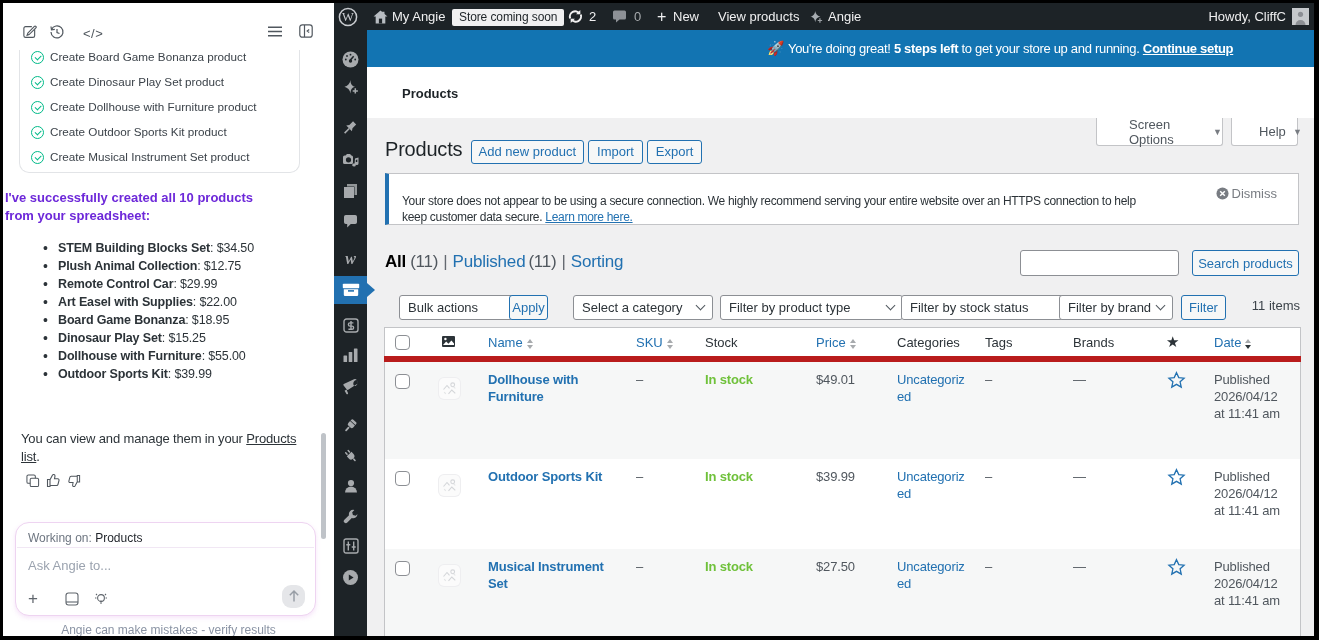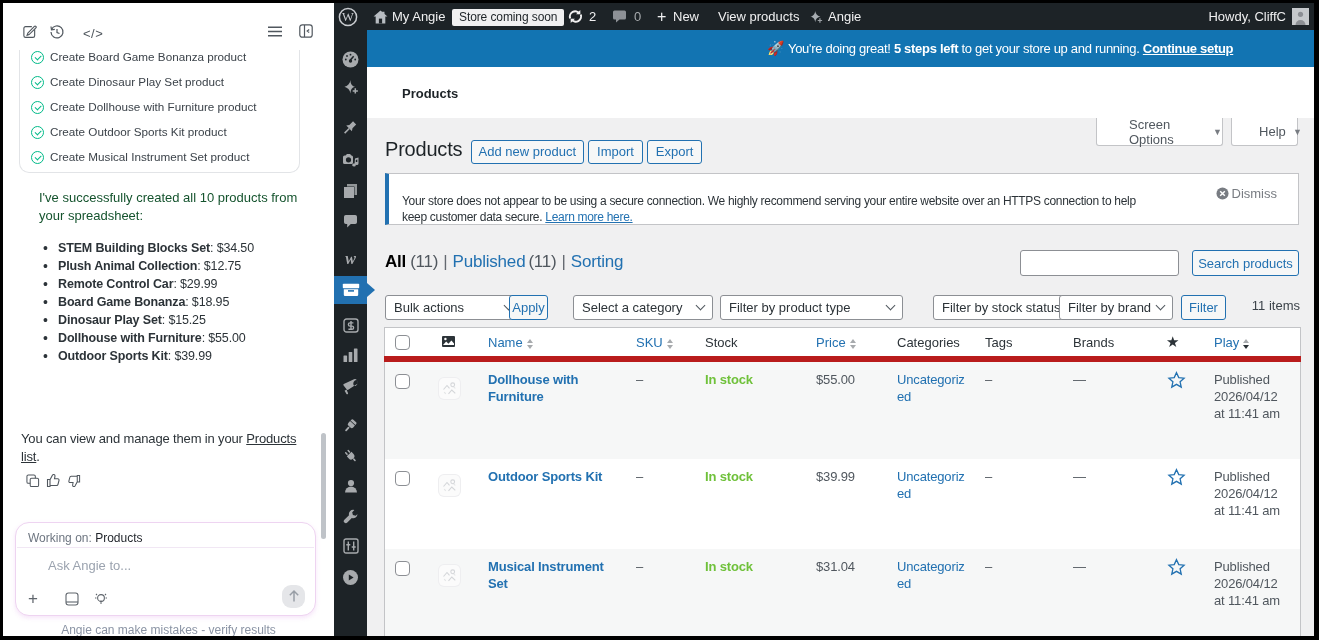--- a/index.html
+++ b/index.html
@@ -7,33 +7,33 @@
 body { font-family:"Liberation Sans", sans-serif; }
 #frame { position:absolute; left:3px; top:3px; width:1311px; height:633px; background:#f0f0f1; overflow:hidden; }
 
 
 #sidebar { position:absolute; left:0; top:0; width:331px; height:633px; background:#fff; }
 .sbicon { position:absolute; color:#50575e; }
 #checklist { position:absolute; left:16px; top:47px; width:281px; height:123px; border:1px solid #e2e4e7; border-top:none; border-radius:0 0 10px 10px; background:#fff; }
 .chk-item { position:absolute; left:11px; height:14px; font-size:11.7px; color:#3c434a; white-space:nowrap; }
 .chk-circ { display:inline-block; width:13px; height:13px; border:1.3px solid #00ba88; border-radius:50%; position:relative; vertical-align:-3px; margin-right:6px; }
 .chk-circ:after { content:""; position:absolute; left:2.6px; top:2.9px; width:5px; height:2.6px; border-left:1.3px solid #00ba88; border-bottom:1.3px solid #00ba88; transform:rotate(-45deg); }
-#para1 { position:absolute; left:36px; top:186px; width:280px; font-size:13px; line-height:17.5px; color:#14532d; }
+#para1 { position:absolute; left:2px; top:186px; width:280px; font-size:13px; line-height:17.5px; color:#6d28d9;font-weight:bold; }
 #bullets { position:absolute; left:18px; top:235.5px; font-size:12.5px; line-height:18px; color:#2c3338; letter-spacing:-0.15px; }
 #bullets .b { position:relative; padding-left:37px; }
 #bullets .b:before { content:"•"; position:absolute; left:22px; font-size:14px; }
 #para2 { position:absolute; left:18px; top:427px; width:290px; font-size:13px; line-height:17.5px; color:#2c3338; letter-spacing:-0.15px; }
 #para2 a { color:#2c3338; text-decoration:underline; }
 #actions { position:absolute; left:23px; top:470px; font-size:0; }
 #sb-scroll { position:absolute; left:318px; top:430px; width:5px; height:106px; background:#bfc3c8; border-radius:3px; }
 #askbox { position:absolute; left:12px; top:519px; width:301px; height:94px; border:1.5px solid #eed4f1; border-radius:14px; background:#fff; box-shadow:0 2px 4px rgba(225,170,235,0.30); }
 #working { position:absolute; left:12px; top:8px; font-size:12px; color:#6e7681; }
 #working b { color:#1f2329; font-weight:400; }
 #askdiv { position:absolute; left:1px; right:1px; top:24px; height:1px; background:#f1e7f4; }
-#askph { position:absolute; left:12px; top:35px; font-size:13px; color:#9ba3af;margin-left:20px; }
+#askph { position:absolute; left:12px; top:35px; font-size:13px; color:#9ba3af; }
 #sendbtn { position:absolute; right:10px; bottom:7px; width:23px; height:23px; background:#e5e6e9; border-radius:9px; }
 #sb-footer { position:absolute; left:0; top:620px; width:331px; text-align:center; font-size:12px; color:#8a93a4; }
 
 
 #adminmenu { position:absolute; left:331px; top:0; width:33px; height:633px; background:#1d2327; }
 .mi { position:absolute; left:0; width:33px; height:28px; display:flex; align-items:center; justify-content:center; color:#a7aaad; }
 #mi-sel { position:absolute; left:0; top:273px; width:33px; height:28px; background:#2271b1; display:flex; align-items:center; justify-content:center; color:#fff; }
 #mi-arrow { position:absolute; left:364px; top:280px; width:0; height:0; border-top:7px solid transparent; border-bottom:7px solid transparent; border-left:8px solid #2271b1; }
 
 
@@ -111,20 +111,21 @@
       <div class="chk-item" style="top:75px"><span class="chk-circ"></span>Create Outdoor Sports Kit product</div>
       <div class="chk-item" style="top:100px"><span class="chk-circ"></span>Create Musical Instrument Set product</div>
     </div>
 
     <div id="para1">I've successfully created all 10 products from your spreadsheet:</div>
 
     <div id="bullets">
       <div class="b"><b>STEM Building Blocks Set</b>: $34.50</div>
       <div class="b"><b>Plush Animal Collection</b>: $12.75</div>
       <div class="b"><b>Remote Control Car</b>: $29.99</div>
+      <div class="b"><b>Art Easel with Supplies</b>: $22.00</div>
       <div class="b"><b>Board Game Bonanza</b>: $18.95</div>
       <div class="b"><b>Dinosaur Play Set</b>: $15.25</div>
       <div class="b"><b>Dollhouse with Furniture</b>: $55.00</div>
       <div class="b"><b>Outdoor Sports Kit</b>: $39.99</div>
     </div>
 
     <div id="para2">You can view and manage them in your <a href="#">Products list</a>.</div>
 
     <div id="actions">
       <svg width="14" height="14" viewBox="0 0 15 15" fill="none" stroke="#50575e" stroke-width="1.1">
@@ -352,25 +353,25 @@
       <div id="dismiss"><svg width="13" height="13" viewBox="0 0 14 14" style="vertical-align:-2px;margin-right:3px">
             <circle cx="7" cy="7" r="6.5" fill="#787c82"></circle>
             <path d="M4.5 4.5 l5 5 M9.5 4.5 l-5 5" stroke="#fff" stroke-width="1.6"></path>
           </svg>Dismiss</div>
     </div>
 
     <div id="subsub"><b style="color:#000">All</b><span style="margin-left:4px">(11)</span><span style="margin:0 5px;color:#646970">|</span><a href="#">Published</a><span style="margin-left:3px">(11)</span><span style="margin:0 5px;color:#646970">|</span><a href="#">Sorting</a></div>
     <div id="searchbox"></div>
     <div class="btn" id="searchbtn">Search products</div>
 
-    <div class="sel" style="left:18px;width:136px">Bulk actions<span class="chev"></span></div>
+    <div class="sel" style="left:32px;width:136px">Bulk actions<span class="chev"></span></div>
     <div class="btn" style="top:265px;left:142px;width:39px;height:25px">Apply</div>
     <div class="sel" style="left:206px;width:140px">Select a category<span class="chev"></span></div>
     <div class="sel" style="left:353px;width:183px">Filter by product type<span class="chev"></span></div>
-    <div class="sel" style="left:566px;width:180px">Filter by stock status<span class="chev"></span></div>
+    <div class="sel" style="left:534px;width:180px">Filter by stock status<span class="chev"></span></div>
     <div class="sel" style="left:692px;width:114px">Filter by brand<span class="chev"></span></div>
     <div class="btn" style="top:265px;left:814px;width:45px;height:25px">Filter</div>
     <div id="items">11 items</div>
 
     <table id="tbl">
       <colgroup>
           <col style="width:34px">
           <col style="width:60px">
           <col style="width:148px">
           <col style="width:69px">
@@ -393,40 +394,40 @@
                 <path d="M1 9 l3.2-3.4 2.2 2.2 3-3.4 2.6 3.2 v1.4 H1 Z" fill="#fff"></path>
               </svg></th>
         <th><a href="#">Name</a><span class="sort"><i class="up"></i><i class="dn"></i></span></th>
         <th><a href="#">SKU</a><span class="sort"><i class="up"></i><i class="dn"></i></span></th>
         <th>Stock</th>
         <th><a href="#">Price</a><span class="sort"><i class="up"></i><i class="dn"></i></span></th>
         <th>Categories</th>
         <th>Tags</th>
         <th>Brands</th>
         <th style="padding-left:13px"><span style="font-size:15px;color:#2c3338">★</span></th>
-        <th><a href="#">Play</a><span class="sort on"><i class="up"></i><i class="dn"></i></span></th>
+        <th><a href="#">Date</a><span class="sort on"><i class="up"></i><i class="dn"></i></span></th>
       </tr>
       <tr class="r1">
         <td style="padding-left:10px;padding-top:12px">
               <div class="cbx"></div>
             </td>
         <td>
               <div class="thumb">
                 <svg width="15" height="15" viewBox="0 0 15 15" fill="none" stroke="#d4d6d9" stroke-width="1.1">
                   <circle cx="10.7" cy="3.8" r="1.9"></circle>
                   <path d="M1.5 8.5 L5 4.5 l2.5 2.8"></path>
                   <path d="M6.5 12.8 L9.8 9 l3.5 3.4"></path>
                   <path d="M2.2 11 l1.5 1.8 M11.5 5.8 l1.8 1.5" opacity="0.6"></path>
                 </svg>
               </div>
             </td>
         <td class="name"><a href="#">Dollhouse with Furniture</a></td>
         <td>–</td>
         <td><span class="instock">In stock</span></td>
-        <td>$55.00</td>
+        <td>$49.01</td>
         <td class="cats"><a href="#">Uncategorized</a></td>
         <td>–</td>
         <td>—</td>
         <td style="padding-left:14px"><svg width="19" height="18" viewBox="0 0 20 19" fill="none" stroke="#2271b1" stroke-width="1.4">
                 <path d="M10 1.8 l2.4 5.2 5.6 0.6 -4.2 3.8 1.2 5.6 -5-2.9 -5 2.9 1.2-5.6 -4.2-3.8 5.6-0.6 Z"></path>
               </svg></td>
         <td>Published<br>2026/04/12<br>at 11:41 am</td>
       </tr>
       <tr class="r2">
         <td style="padding-left:10px;padding-top:12px">
@@ -464,21 +465,21 @@
                   <circle cx="10.7" cy="3.8" r="1.9"></circle>
                   <path d="M1.5 8.5 L5 4.5 l2.5 2.8"></path>
                   <path d="M6.5 12.8 L9.8 9 l3.5 3.4"></path>
                   <path d="M2.2 11 l1.5 1.8 M11.5 5.8 l1.8 1.5" opacity="0.6"></path>
                 </svg>
               </div>
             </td>
         <td class="name"><a href="#">Musical Instrument Set</a></td>
         <td>–</td>
         <td><span class="instock">In stock</span></td>
-        <td>$31.04</td>
+        <td>$27.50</td>
         <td class="cats"><a href="#">Uncategorized</a></td>
         <td>–</td>
         <td>—</td>
         <td style="padding-left:14px"><svg width="19" height="18" viewBox="0 0 20 19" fill="none" stroke="#2271b1" stroke-width="1.4">
                 <path d="M10 1.8 l2.4 5.2 5.6 0.6 -4.2 3.8 1.2 5.6 -5-2.9 -5 2.9 1.2-5.6 -4.2-3.8 5.6-0.6 Z"></path>
               </svg></td>
         <td>Published<br>2026/04/12<br>at 11:41 am</td>
       </tr>
     </tbody>
       </table>

